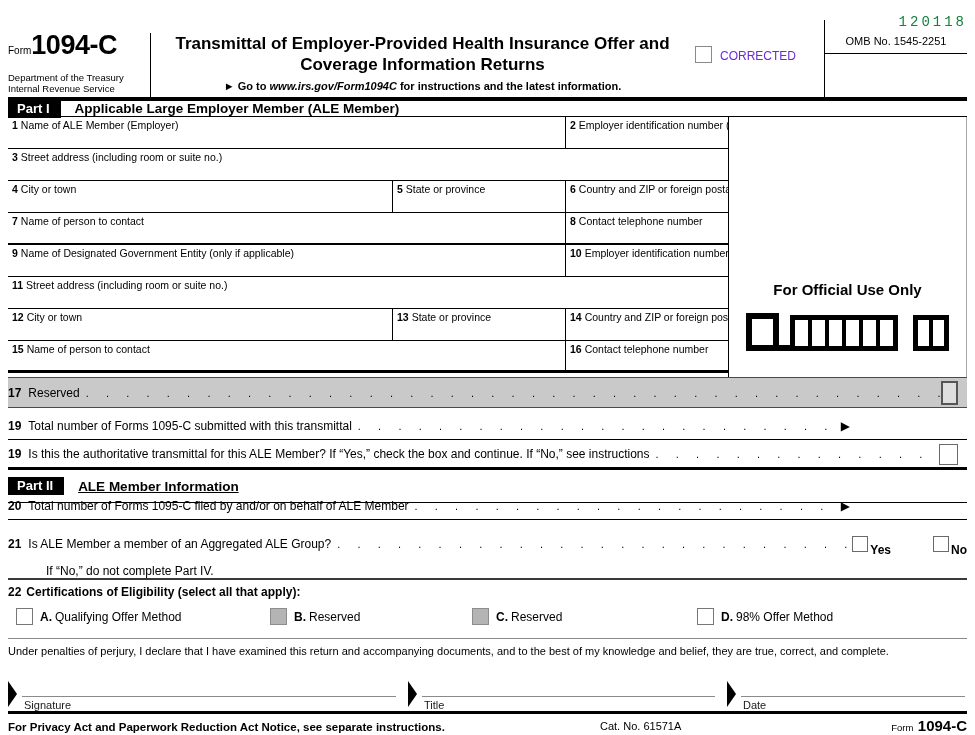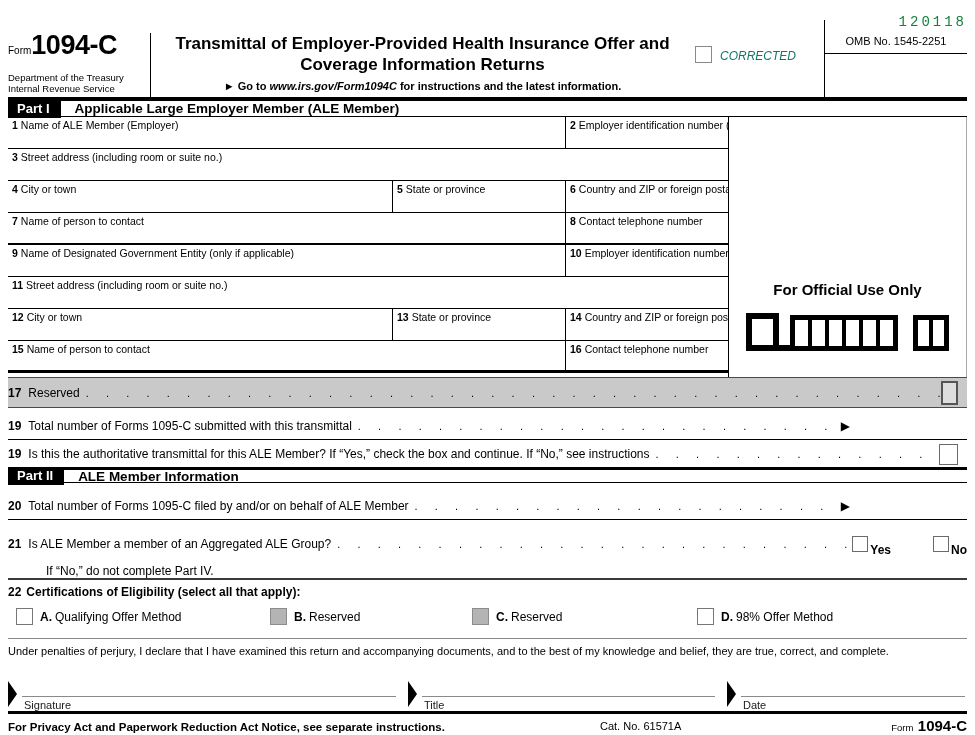--- a/index.html
+++ b/index.html
@@ -16,29 +16,29 @@
   .form-id { white-space:nowrap; }
   .form-word { font-size:10px; }
   .form-num-big { font-size:27px; font-weight:bold; letter-spacing:-0.5px; }
   .agency { font-size:9.5px; line-height:11px; margin-top:11px; }
   .hd-col2 { width:545px; padding-top:13px; text-align:center; }
   .main-title { font-size:17px; font-weight:bold; line-height:21px; }
   .instr { font-size:11px; font-weight:bold; margin-top:5px; }
   .instr .url { font-style:italic; }
   .hd-corr { width:129px; display:flex; align-items:flex-start; justify-content:flex-start; padding-top:26px; }
   .corr-box { width:17px; height:17px; border:1px solid #8a8a8a; background:#fff; margin-right:8px; }
-  .corr-label { font-size:12px; padding-top:3px; color:#0f766e;font-style:italic; }
+  .corr-label { font-size:12px; padding-top:3px; color:#6d28d9; }
   .hd-omb { width:143px; border-left:1px solid #000; }
   .omb-text { font-size:11px; text-align:center; padding:15px 4px 6px 4px; border-bottom:1px solid #000; }
   
   .part-bar { position:absolute; left:8px; right:8px; border-bottom:1px solid #000; display:flex; align-items:center; }
   .part-badge { background:#000; color:#fff; font-weight:bold; font-size:13px; padding:1px 11px 2px 9px; margin-right:14px; }
   .part-title { font-weight:bold; font-size:13.5px; }
   #part1bar { top:101px; height:16px; }
-  #part2bar { top:467px; height:16px; border-top:3px solid #000; }
+  #part2bar { top:467px; height:36px; border-top:3px solid #000;text-decoration:underline; }
   
   .ptable { position:absolute; top:117px; left:8px; width:720px; }
   .trow { display:flex; height:32px; border-bottom:1px solid #000; }
   .trow.thick2 { border-bottom-width:2px; }
   .trow.thick3 { border-bottom-width:3px; }
   .cell { padding:2px 4px; font-size:10.5px; overflow:hidden; white-space:nowrap; }
   .cell .fnum { font-weight:bold; margin-right:3px; }
   .cell + .cell { border-left:1px solid #000; }
   .c-grow { flex:1; }
   .c-ein { width:163px; }

